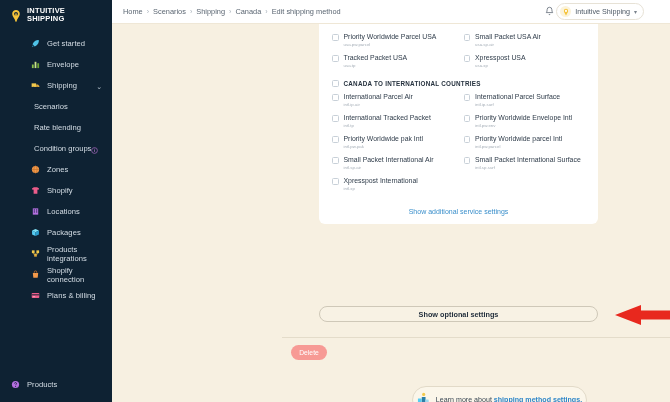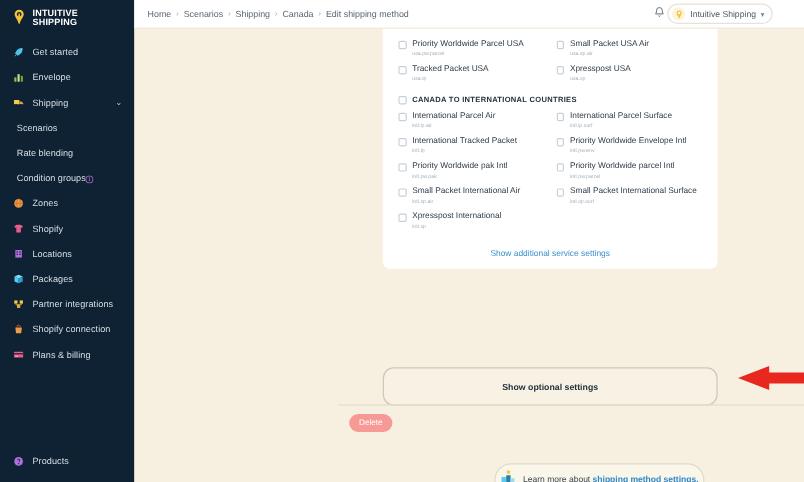--- a/index.html
+++ b/index.html
@@ -13,32 +13,32 @@
 
   
   #sidebar {
     width: 112px; height: 402px;
     background: #0E2233;
     display: flex; flex-direction: column;
     flex: 0 0 112px;
     position: relative;
   }
   .brand {
-    display: flex; align-items: flex-start; gap: 4px;
+    display: flex; align-items: flex-end; gap: 4px;
     padding: 7px 0 8px 9px;
   }
   .brand-mark {
     width: 14px; height: 14px; flex: 0 0 14px;
     display: flex; align-items: center; justify-content: center;
   }
   .brand-text {
     color: #FFFFFF; font-size: 7.5px; font-weight: bold;
     line-height: 8.2px; letter-spacing: .2px;
   }
-  .nav { margin-top: 2px; }
+  .nav { margin-top: 2px; padding-left: 20px; }
   .nav-item {
     display: flex; align-items: center; gap: 7px;
     height: 21px; padding-left: 10px; position: relative;
     cursor: pointer;
   }
   .nav-item .ni-icon {
     width: 10px; height: 10px; flex: 0 0 10px;
     display: flex; align-items: center; justify-content: center;
   }
   .nav-item .ni-label {
@@ -130,21 +130,21 @@
     letter-spacing: .25px;
   }
   .card-link {
     text-align: center; margin-top: 13px;
     color: #3A8FCB; font-size: 7px; cursor: pointer;
   }
 
   
   .opt-pill {
     position: absolute; left: 207px; top: 282px;
-    width: 279px; height: 32px;
+    width: 279px; height: 16px;
     border: 1px solid #CFC8B8; border-radius: 9px;
     background: #F8F2E4;
     display: flex; align-items: center; justify-content: center;
     cursor: pointer;
   }
   .opt-pill span {
     color: #25313E; font-size: 7.3px; font-weight: bold;
   }
 
   
@@ -295,21 +295,21 @@
 
       <div class="nav-item">
         <span class="ni-icon">
           <svg width="9" height="9" viewBox="0 0 10 10">
               <rect x="1" y="1.5" width="3" height="3" fill="#F2C94C"></rect>
               <rect x="6" y="1.5" width="3" height="3" fill="#F2C94C"></rect>
               <rect x="3.5" y="5.5" width="3" height="3" fill="#E0A93A"></rect>
               <path d="M2.5 4.5v1h5v-1M5 5.5v.5" stroke="#F2C94C" stroke-width=".7" fill="none"></path>
             </svg>
         </span>
-        <span class="ni-label">Partner integrations</span>
+        <span class="ni-label">Products integrations</span>
       </div>
 
       <div class="nav-item">
         <span class="ni-icon">
           <svg width="9" height="9" viewBox="0 0 10 10">
               <path d="M2 3.2h6l-.6 5.3H2.6z" fill="#F2994A"></path>
               <path d="M3.6 3.2V2.4a1.4 1.4 0 0 1 2.8 0v.8" fill="none" stroke="#C1702A" stroke-width=".9"></path>
             </svg>
         </span>
         <span class="ni-label">Shopify connection</span>

